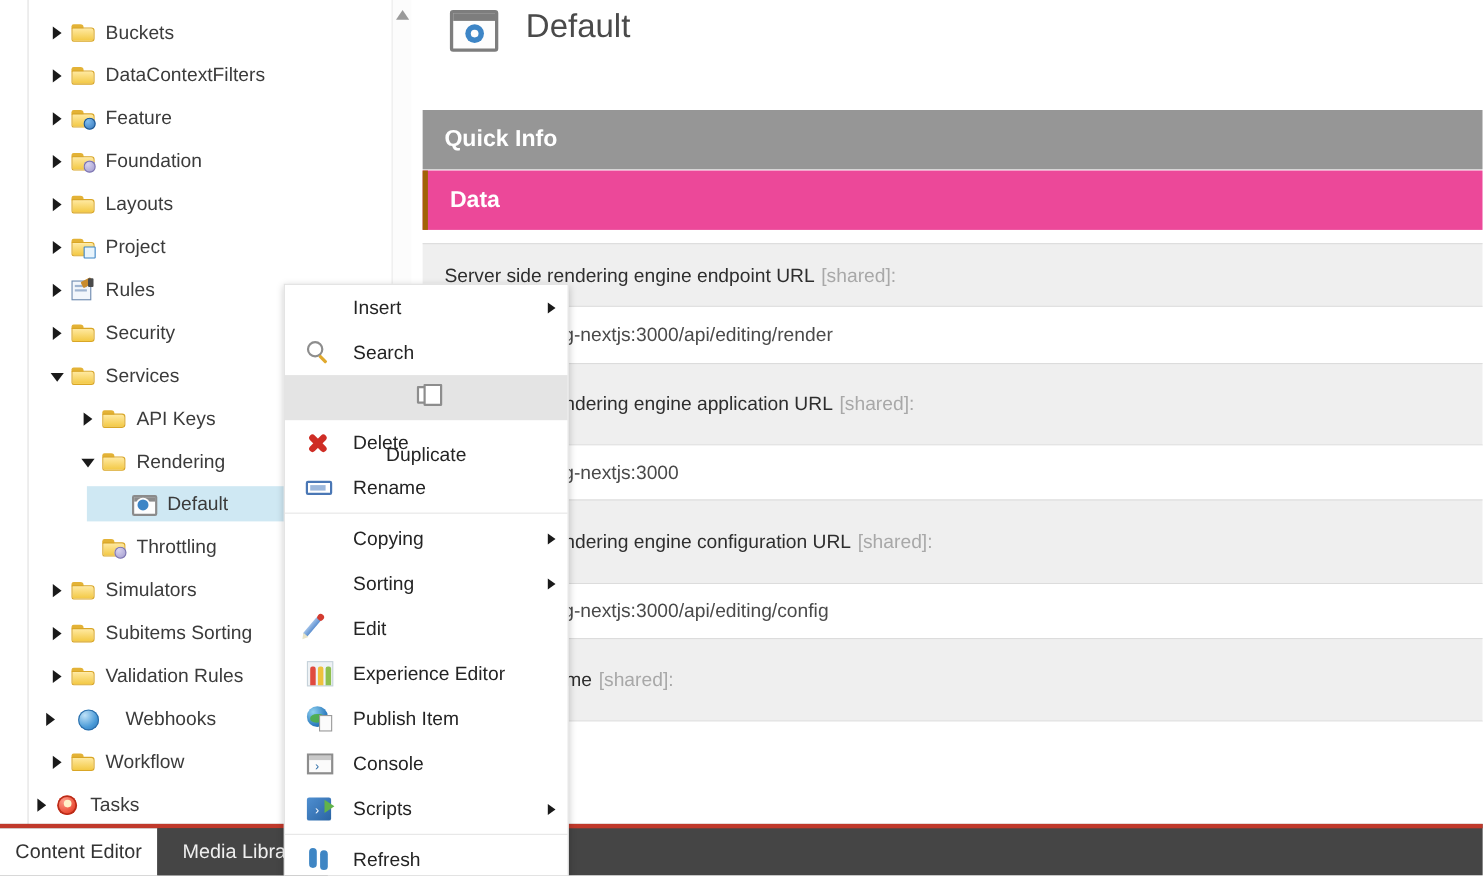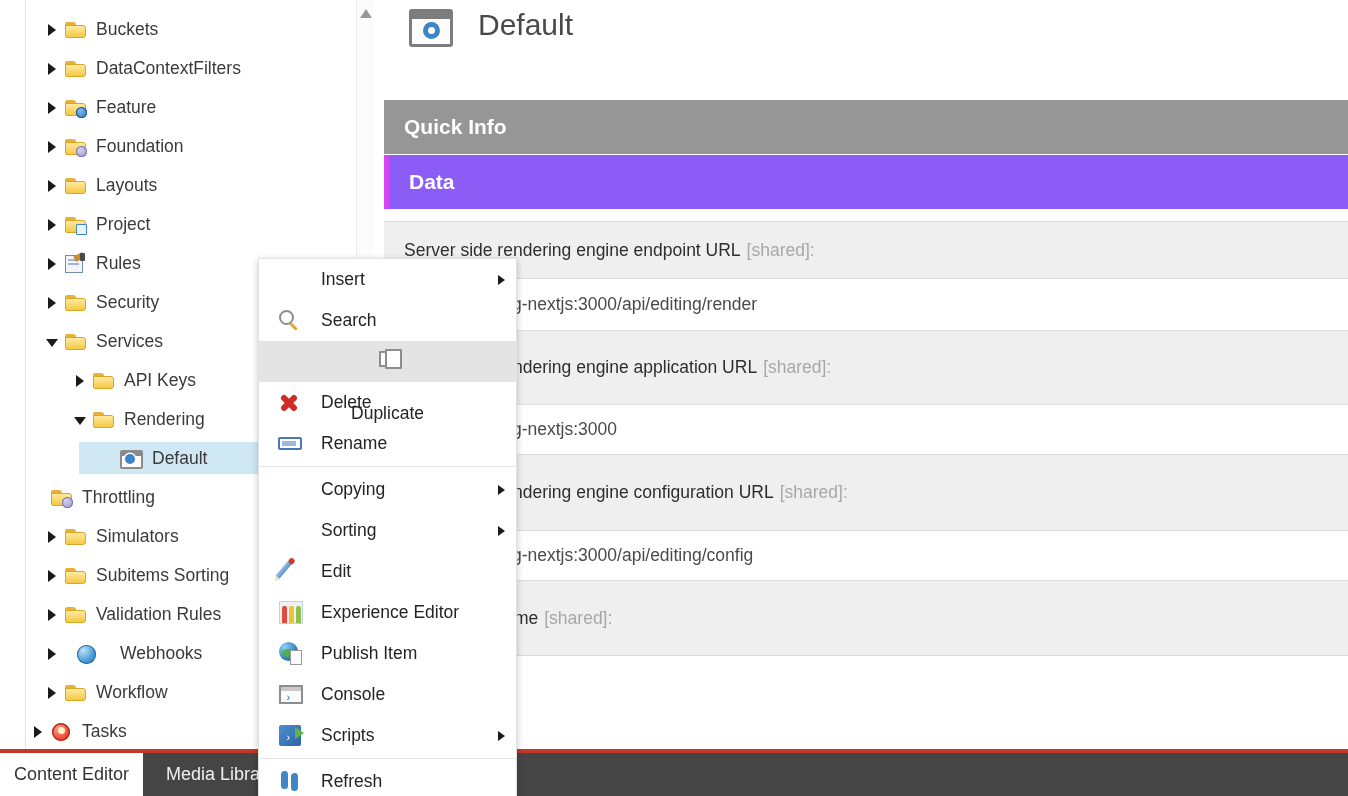--- a/index.html
+++ b/index.html
@@ -127,21 +127,21 @@
   #item-title {
     margin: 8px 0 0 25px; font-size: 30px; color: #4a4a4a; font-weight: 400;
   }
 
   .band {
     position: absolute; left: 0; right: 0; height: 54px;
     display: flex; align-items: center; padding-left: 20px;
     font-size: 21px; font-weight: bold; color: #ffffff;
   }
   #band-quickinfo { top: 100px; background: #969696; }
-  #band-data { top: 155px; background: #8b5cf6; border-left: 5px solid #d946ef; }
+  #band-data { top: 155px; background: #ec4899; border-left: 5px solid #a16207; }
 
   .field-label-row {
     position: absolute; left: 0; right: 0;
     background: #efefef; border-top: 1px solid #dcdcdc; border-bottom: 1px solid #dcdcdc;
     display: flex; align-items: center; padding-left: 20px;
     font-size: 17.5px; color: #2e2e2e; white-space: nowrap;
   }
   .field-label-row .shared { color: #a8a8a8; padding-left: 6px; }
   .field-value-row {
     position: absolute; left: 0; right: 0;
@@ -399,21 +399,21 @@
       </div>
       <div class="tree-row selected" style="top: 439px; padding-left: 70px;">
         <span class="sel-bg"></span>
         <span class="tw-arrow"></span>
         <span class="tw-icon">
           <span class="ico-page"></span>
           <span class="ico-gear-dot"></span>
         </span>
         <span class="tw-label">Default</span>
       </div>
-      <div class="tree-row" style="top: 478px; ">
+      <div class="tree-row" style="top: 478px; padding-left: 42px;">
         <span class="tw-arrow"></span>
         <span class="tw-icon">
           <span class="ico-folder">
             <span class="back"></span>
             <span class="front"></span>
             <span class="ico-badge" style="background:radial-gradient(circle at 35% 30%,#d7d2ef,#9a93c9);border-radius:50%;box-shadow:inset 0 0 0 1px #7c74b0"></span>
           </span>
         </span>
         <span class="tw-label">Throttling</span>
       </div>
@@ -446,21 +446,21 @@
           <span class="glyph-right"></span>
         </span>
         <span class="tw-icon">
           <span class="ico-folder">
             <span class="back"></span>
             <span class="front"></span>
           </span>
         </span>
         <span class="tw-label">Validation Rules</span>
       </div>
-      <div class="tree-row" style="top: 634px; padding-left: 14px; gap: 12px;">
+      <div class="tree-row" style="top: 634px; padding-left: 8px; gap: 12px;">
         <span class="tw-arrow">
           <span class="glyph-right"></span>
         </span>
         <span class="tw-icon">
           <span style="position:absolute;left:2px;top:2px;width:19px;height:19px;border-radius:50%;background:radial-gradient(circle at 32% 28%,#bfe1f7,#4a9bd8 58%,#2d6fae);box-shadow:inset 0 0 0 1px #2a6ca8"></span>
         </span>
         <span class="tw-label">Webhooks</span>
       </div>
       <div class="tree-row" style="top: 673px; padding-left: 14px;">
         <span class="tw-arrow">

